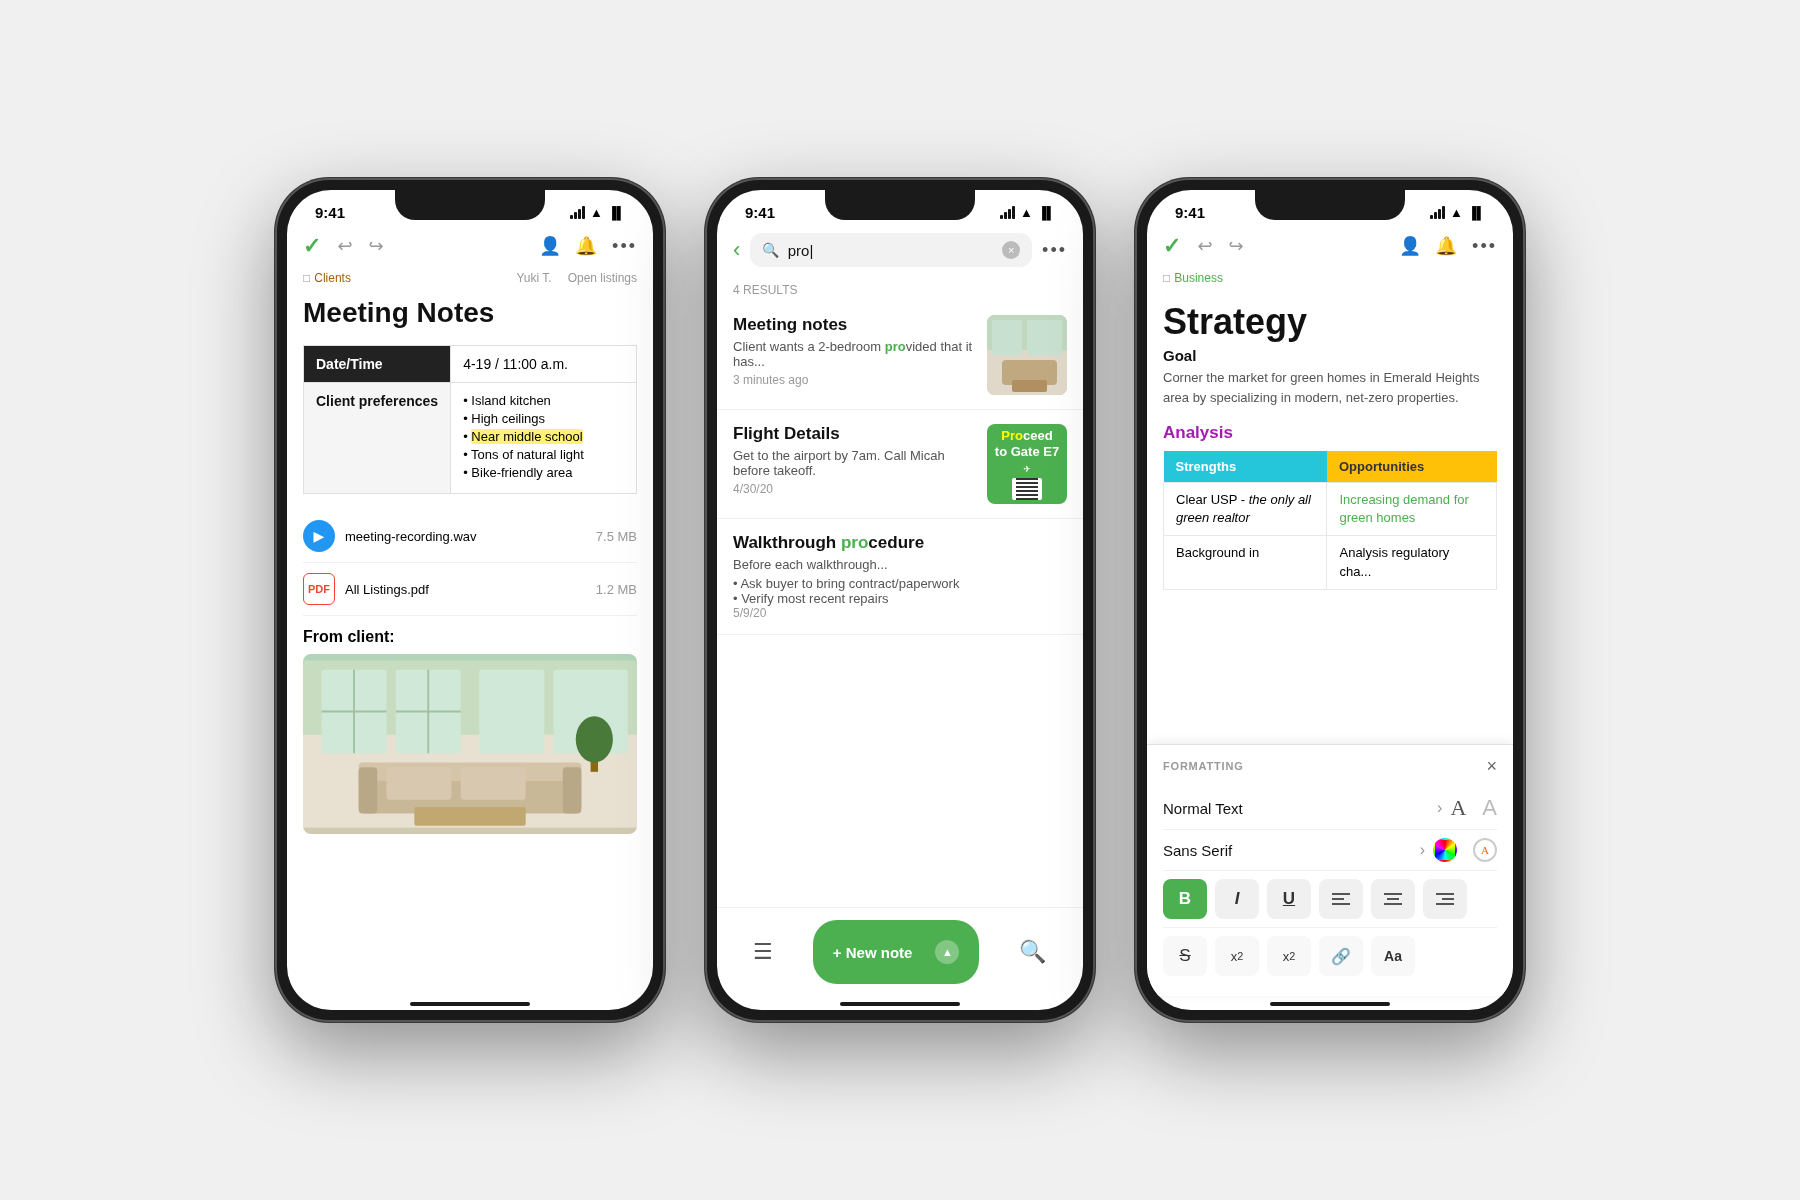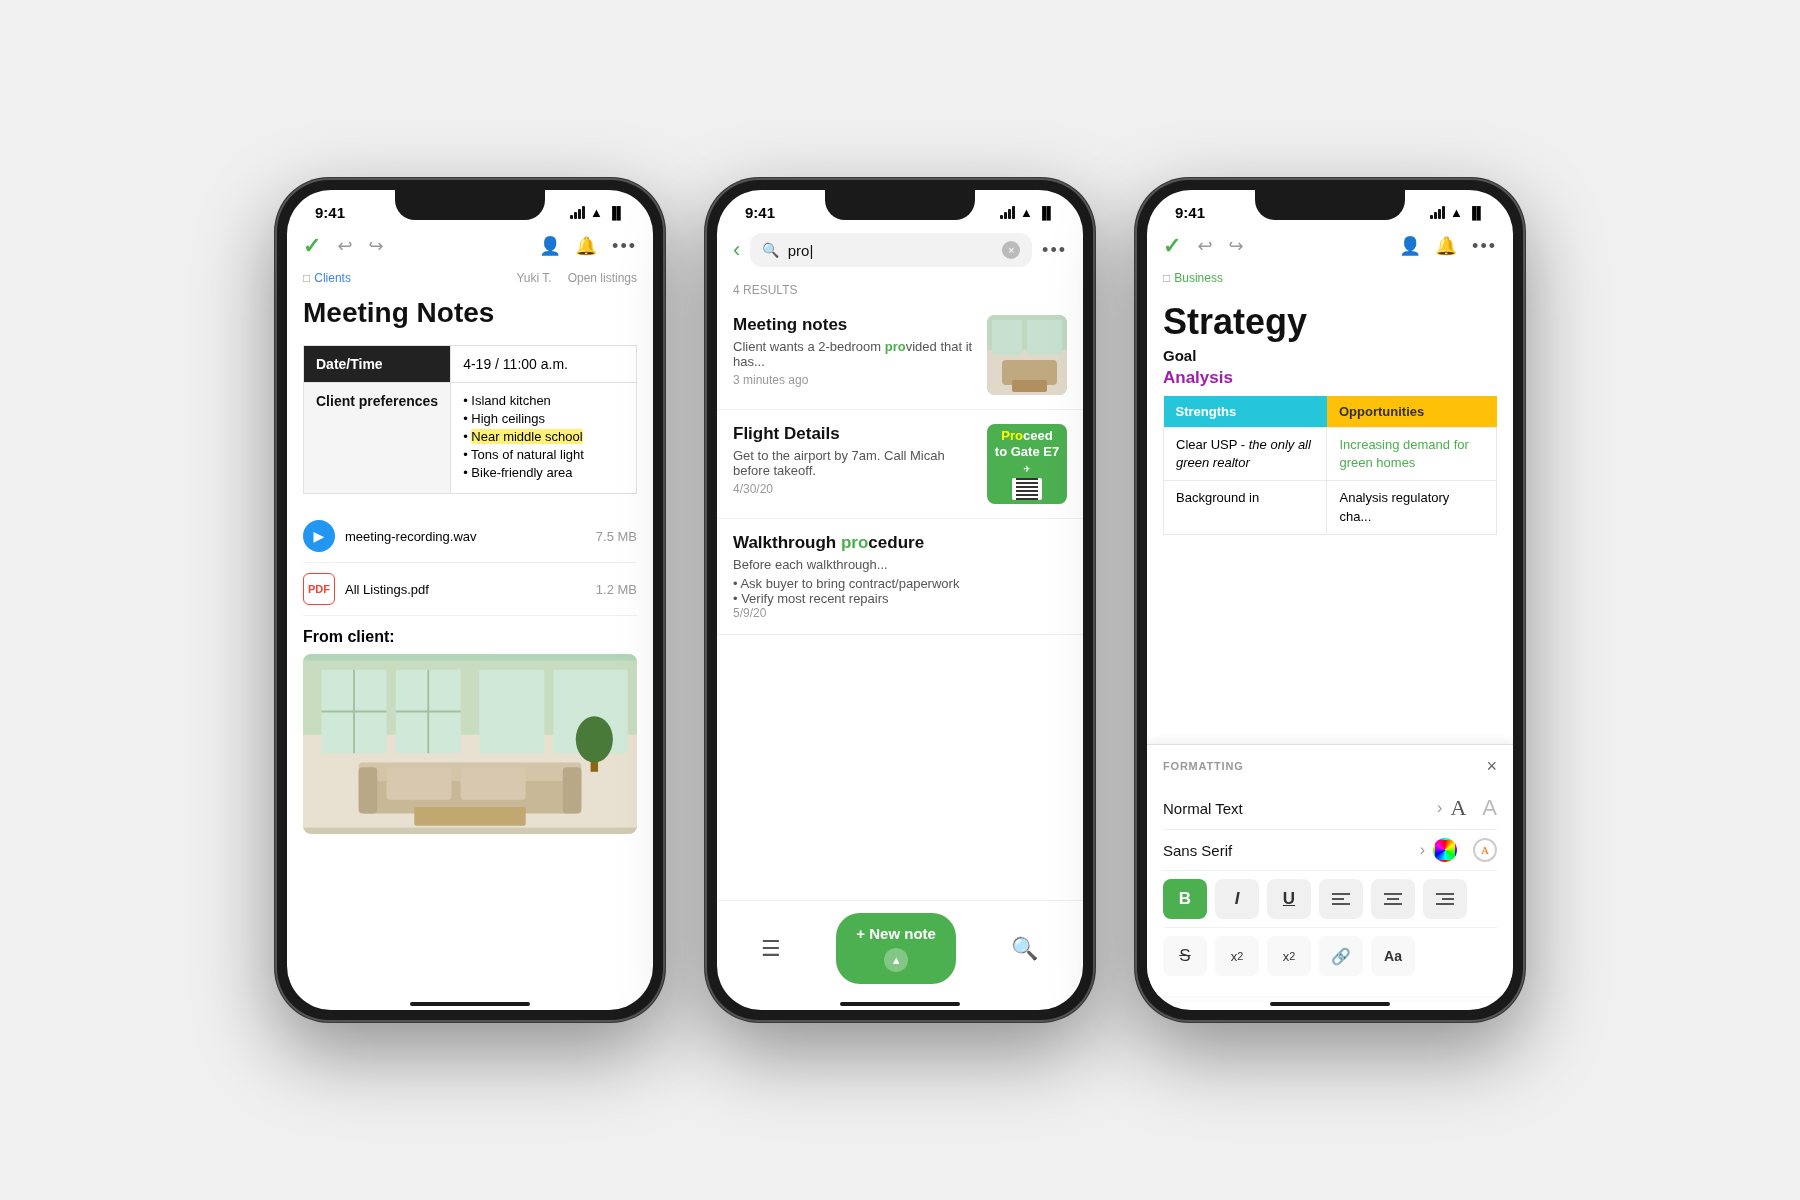--- a/index.html
+++ b/index.html
@@ -461,27 +461,26 @@
       align-items: center;
       padding: 12px 16px;
       border-top: 1px solid #f0f0f0;
       flex-shrink: 0;
     }
 
     .new-note-btn {
       background: #4CAF50;
       color: white;
       border-radius: 24px;
-      padding: 12px 20px;
-      display: flex;
-      align-items: center;
-      gap: 6px;
+      padding: 20px 20px;
+      display: flex;
+      align-items: center;
+      gap: 23px;
       font-size: 15px;
       font-weight: 600;
-      flex-direction: column;
     }
 
     .new-note-chevron {
       background: rgba(255,255,255,0.3);
       border-radius: 50%;
       width: 24px;
       height: 24px;
       display: flex;
       align-items: center;
       justify-content: center;
@@ -747,21 +746,21 @@
         <div class="toolbar-spacer"></div>
         <div class="toolbar-right">
           <span style="font-size:18px;color:#555;">👤</span>
           <span style="font-size:18px;color:#555;">🔔</span>
           <span style="font-size:18px;color:#555;letter-spacing:2px;">•••</span>
         </div>
       </div>
 
       <div class="breadcrumb">
         <span style="font-size:12px;">□</span>
-        <span style="color:#3b82f6;">Clients</span>
+        <span style="color:#a16207;">Clients</span>
         <div class="breadcrumb-right">
           <span style="color:#999;">Yuki T.</span>
           <span style="color:#999;">Open listings</span>
         </div>
       </div>
 
       <div class="screen-content">
         <div class="meeting-title">Meeting Notes</div>
 
         <table class="meeting-table">
@@ -963,20 +962,21 @@
       </div>
 
       <div class="breadcrumb">
         <span style="font-size:12px;">□</span>
         <span style="color:#4CAF50;">Business</span>
       </div>
 
       <div class="screen-content">
         <div class="strategy-title">Strategy</div>
         <div class="strategy-section-label">Goal</div>
+        <div class="strategy-desc">Corner the market for green homes in Emerald Heights area by specializing in modern, net-zero properties.</div>
 
         <div class="analysis-label">Analysis</div>
 
         <table class="swot-table">
           <thead>
             <tr>
               <th class="strengths">Strengths</th>
               <th class="opportunities">Opportunities</th>
             </tr>
           </thead>

